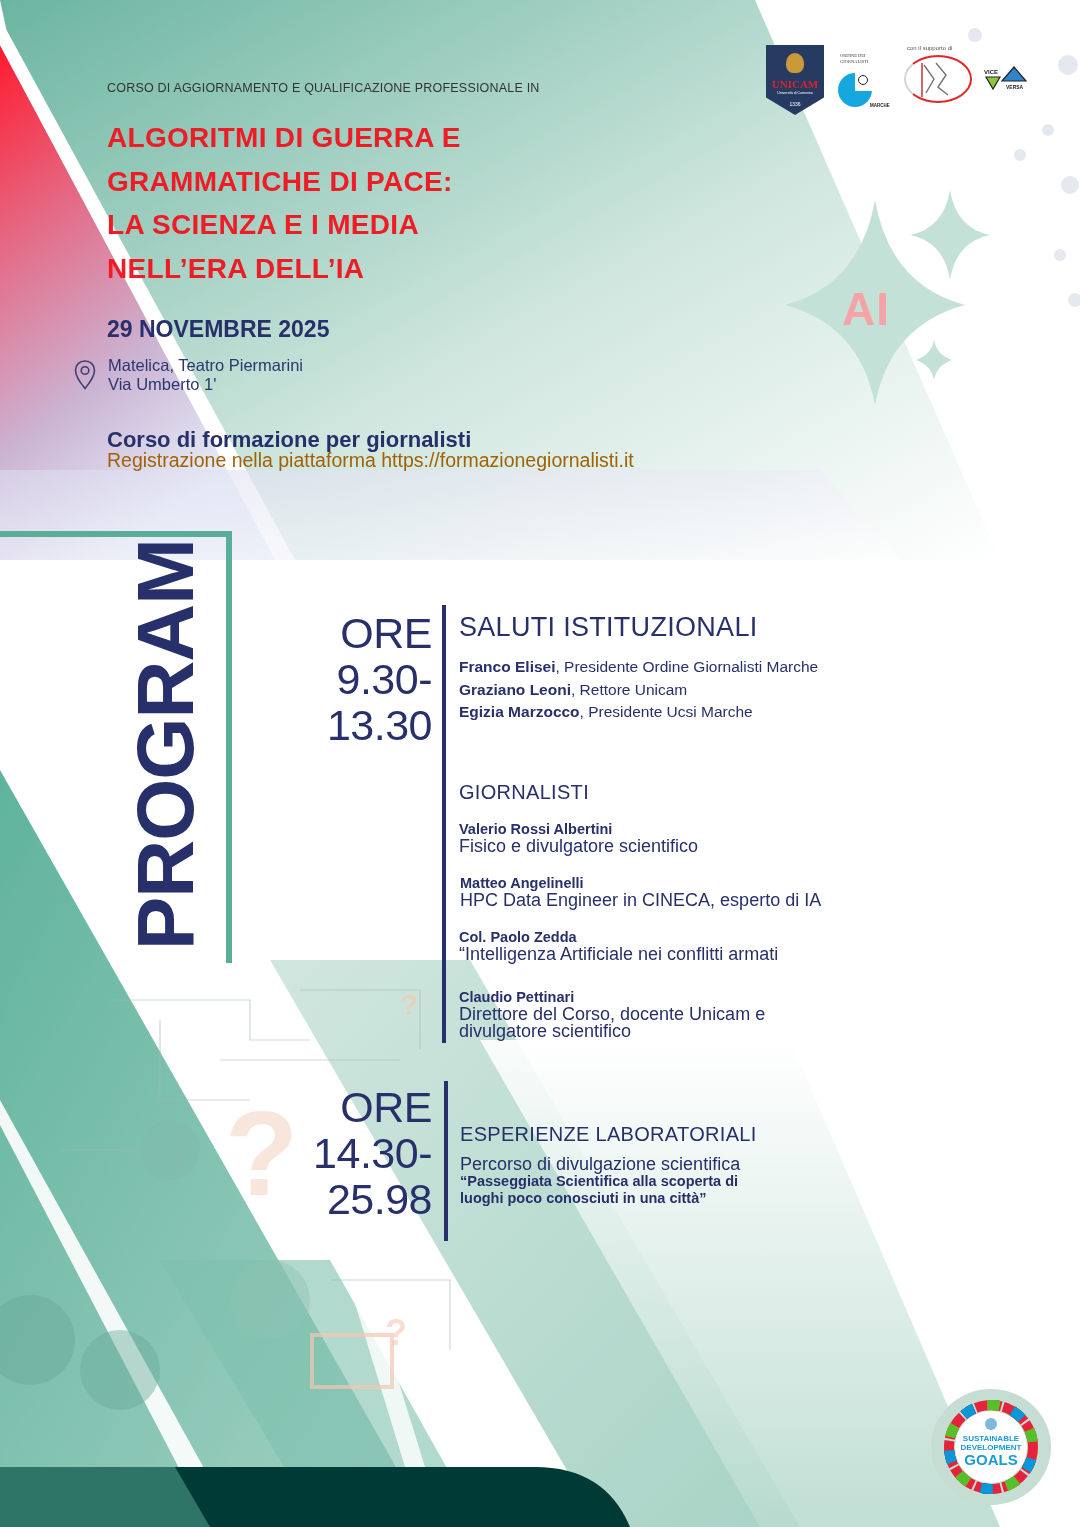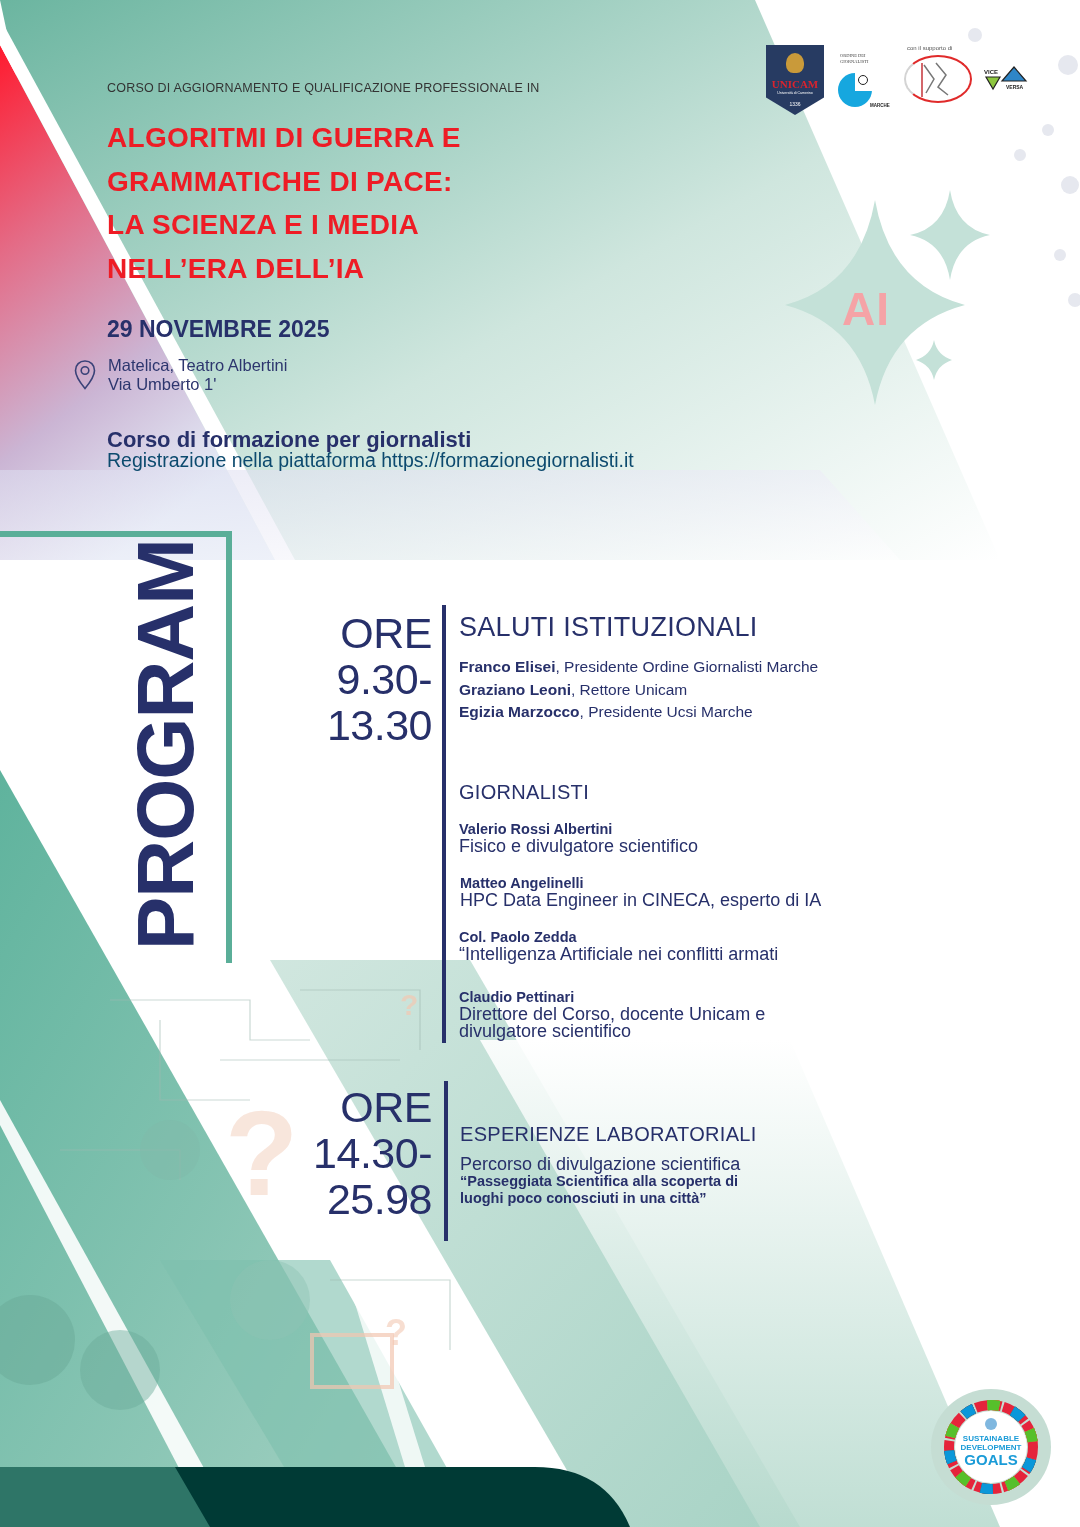--- a/index.html
+++ b/index.html
@@ -8,21 +8,21 @@
   .bg { position:absolute; inset:0; overflow:hidden; z-index:0; }
   .bg svg { position:absolute; left:0; top:0; }
   .abs { position:absolute; z-index:2; }
 
   .kicker { left:107px; top:81px; font-size:12.5px; letter-spacing:0.2px; color:#333; }
   .title { left:107px; top:116px; font-size:28px; line-height:43.5px; font-weight:900; color:#ee1c25; letter-spacing:0.3px; }
   .date { left:107px; top:316px; font-size:23px; font-weight:bold; color:#27306a; }
   .pin { left:74px; top:360px; width:22px; height:30px; }
   .venue { left:108px; top:356px; font-size:16.5px; line-height:19px; color:#2d366e; }
   .course-title { left:107px; top:427px; font-size:22px; font-weight:bold; color:#27306a; }
-  .course-reg { left:107px; top:449px; font-size:19.5px; color:#0c4a6e; }
+  .course-reg { left:107px; top:449px; font-size:19.5px; color:#a16207; }
 
   .logos { left:762px; top:45px; width:270px; height:80px; }
   .logo-unicam { position:absolute; left:4px; top:0; width:58px; height:70px; background:#273b62; clip-path:polygon(0 0,100% 0,100% 75%,50% 100%,0 75%); }
   .logo-unicam .u-name { position:absolute; left:0; right:0; top:33px; text-align:center; font-family:"Liberation Serif", serif; font-size:11px; color:#d9232e; font-weight:bold; }
   .logo-unicam .u-sub { position:absolute; left:0; right:0; top:46px; text-align:center; font-size:3.5px; color:#fff; }
   .logo-unicam .u-year { position:absolute; left:0; right:0; top:56px; text-align:center; font-size:5px; color:#fff; }
   .logo-unicam .u-crest { position:absolute; left:20px; top:8px; width:18px; height:20px; background:#c99a3a; border-radius:50% 50% 40% 40%; }
   .logo-odg { position:absolute; left:76px; top:8px; width:55px; height:62px; }
   .logo-odg .odg-text { position:absolute; left:2px; top:0; font-family:"Liberation Serif", serif; font-size:4.5px; line-height:5.5px; color:#444; }
   .logo-odg .odg-circle { position:absolute; left:0; top:20px; width:34px; height:34px; border-radius:50%; background:#16a7df; }
@@ -151,21 +151,21 @@
 
 <div class="abs date">29 NOVEMBRE 2025</div>
 
 <div class="abs pin">
   <svg width="22" height="30" viewBox="0 0 22 30">
     <path d="M11 1 C5.5 1 1.5 5 1.5 10.5 C1.5 17 11 28.5 11 28.5 C11 28.5 20.5 17 20.5 10.5 C20.5 5 16.5 1 11 1 Z" fill="none" stroke="#3a4278" stroke-width="1.6"></path>
     <circle cx="11" cy="10.5" r="3.8" fill="none" stroke="#3a4278" stroke-width="1.6"></circle>
   </svg>
 </div>
 <div class="abs venue">
-  <div>Matelica, Teatro Albertini</div>
+  <div>Matelica, Teatro Piermarini</div>
   <div>Via Umberto 1'</div>
 </div>
 
 <div class="abs course-title">Corso di formazione per giornalisti</div>
 <div class="abs course-reg">Registrazione nella piattaforma https://formazionegiornalisti.it</div>
 
 <div class="abs logos">
   <div class="logo-unicam">
     <div class="u-crest"></div>
     <div class="u-name">UNICAM</div>

